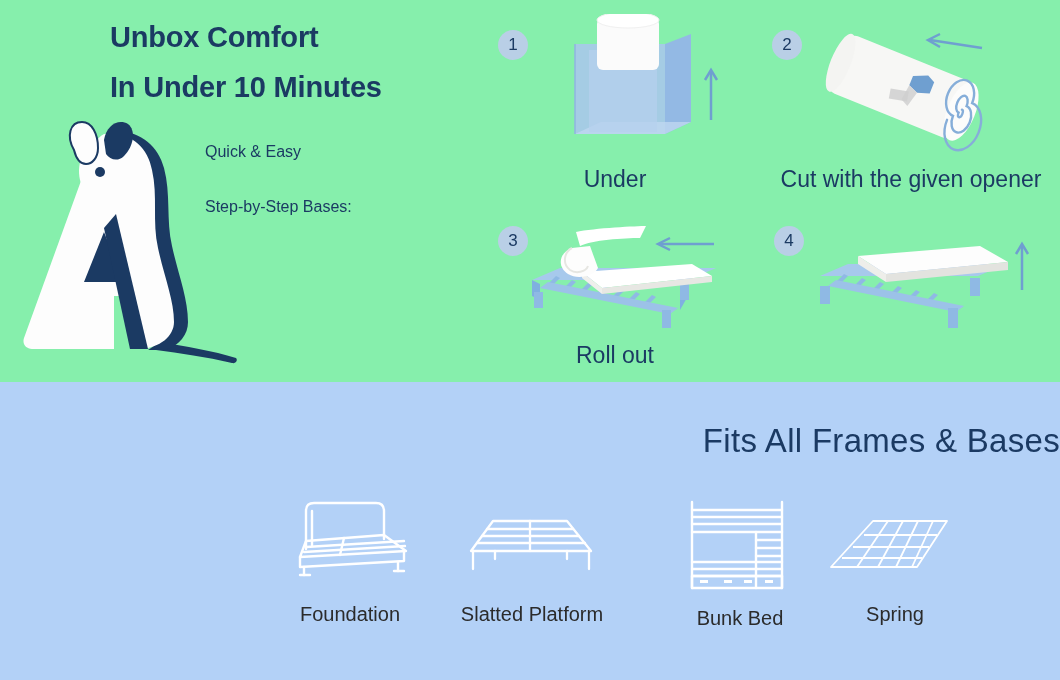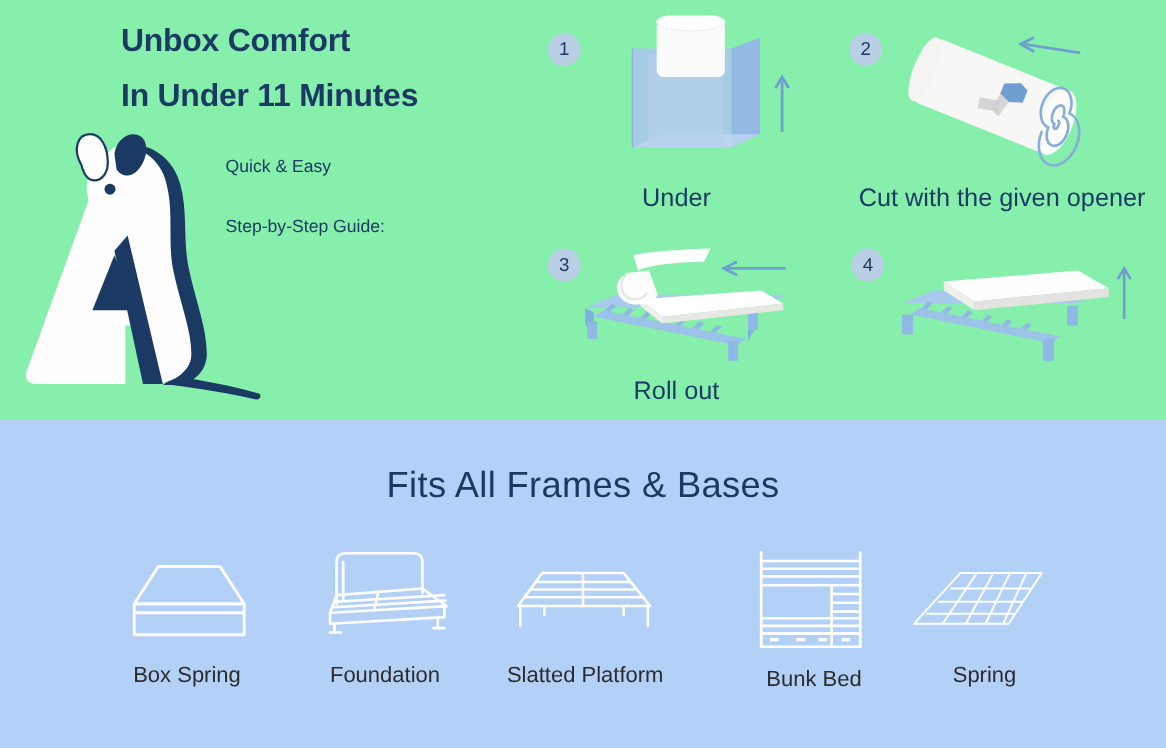--- a/index.html
+++ b/index.html
@@ -49,21 +49,21 @@
   }
   .step-caption{
     position:absolute;font-size:23px;color:#1b3a63;
     white-space:nowrap;text-align:center;
   }
   .step-art{position:absolute;}
 
   
   .fits-title{
     position:absolute;left:0;top:422px;width:1060px;
-    text-align:center;font-size:33px;color:#1b3a63;
+    text-align:right;font-size:33px;color:#1b3a63;
     letter-spacing:0.3px;
   }
 
   
   .frames-row{
     position:absolute;left:0;top:492px;width:1060px;height:160px;
   }
   .frame-item{
     position:absolute;width:200px;text-align:center;
   }
@@ -74,26 +74,26 @@
 </style>
 </head>
 <body>
 
 <div class="page">
 
   <div class="top-section">
 
     <div class="headline">
       <div class="headline-line">Unbox Comfort</div>
-      <div class="headline-line">In Under 11 Minutes</div>
+      <div class="headline-line">In Under 10 Minutes</div>
     </div>
 
     <div class="sub-block">
       <div class="sub-line">Quick &amp; Easy</div>
-      <div class="sub-line">Step-by-Step Guide:</div>
+      <div class="sub-line">Step-by-Step Bases:</div>
     </div>
 
     <div class="logo">
       <svg width="240" height="260" viewBox="0 0 240 260">
 
         <g>
 
           <path d="M150 232 C178 236 205 241 228 248 C230 250 228 254 224 253 C198 247 172 243 148 240 Z" fill="#1b3a63"></path>
 
           <path d="M104 22 C128 18 150 34 156 58 C163 84 158 110 164 136
@@ -266,32 +266,20 @@
       </div>
     </div>
   </div>
 
   <div class="bottom-section"></div>
 
   <div class="fits-title">Fits All Frames &amp; Bases</div>
 
   <div class="frames-row">
 
-    <div class="frame-item" style="left:70px;top:0;">
-      <div class="frame-art">
-        <svg width="140" height="100" viewBox="0 0 140 100">
-          <g fill="none" stroke="#ffffff" stroke-width="2.6" stroke-linejoin="round">
-            <polygon points="44,20 100,20 122,54 22,54"></polygon>
-            <rect x="22" y="54" width="100" height="28"></rect>
-            <line x1="22" y1="62" x2="122" y2="62"></line>
-          </g>
-        </svg>
-      </div>
-      <div class="frame-label">Box Spring</div>
-    </div>
 
     <div class="frame-item" style="left:432px;top:0;">
       <div class="frame-art">
         <svg width="150" height="100" viewBox="0 0 150 100">
           <g fill="none" stroke="#ffffff" stroke-width="2.3" stroke-linejoin="round" stroke-linecap="round">
 
             <polygon points="36,26 110,26 134,56 14,56"></polygon>
 
             <line x1="30" y1="34" x2="116" y2="34"></line>
             <line x1="25" y1="41" x2="122" y2="41"></line>

